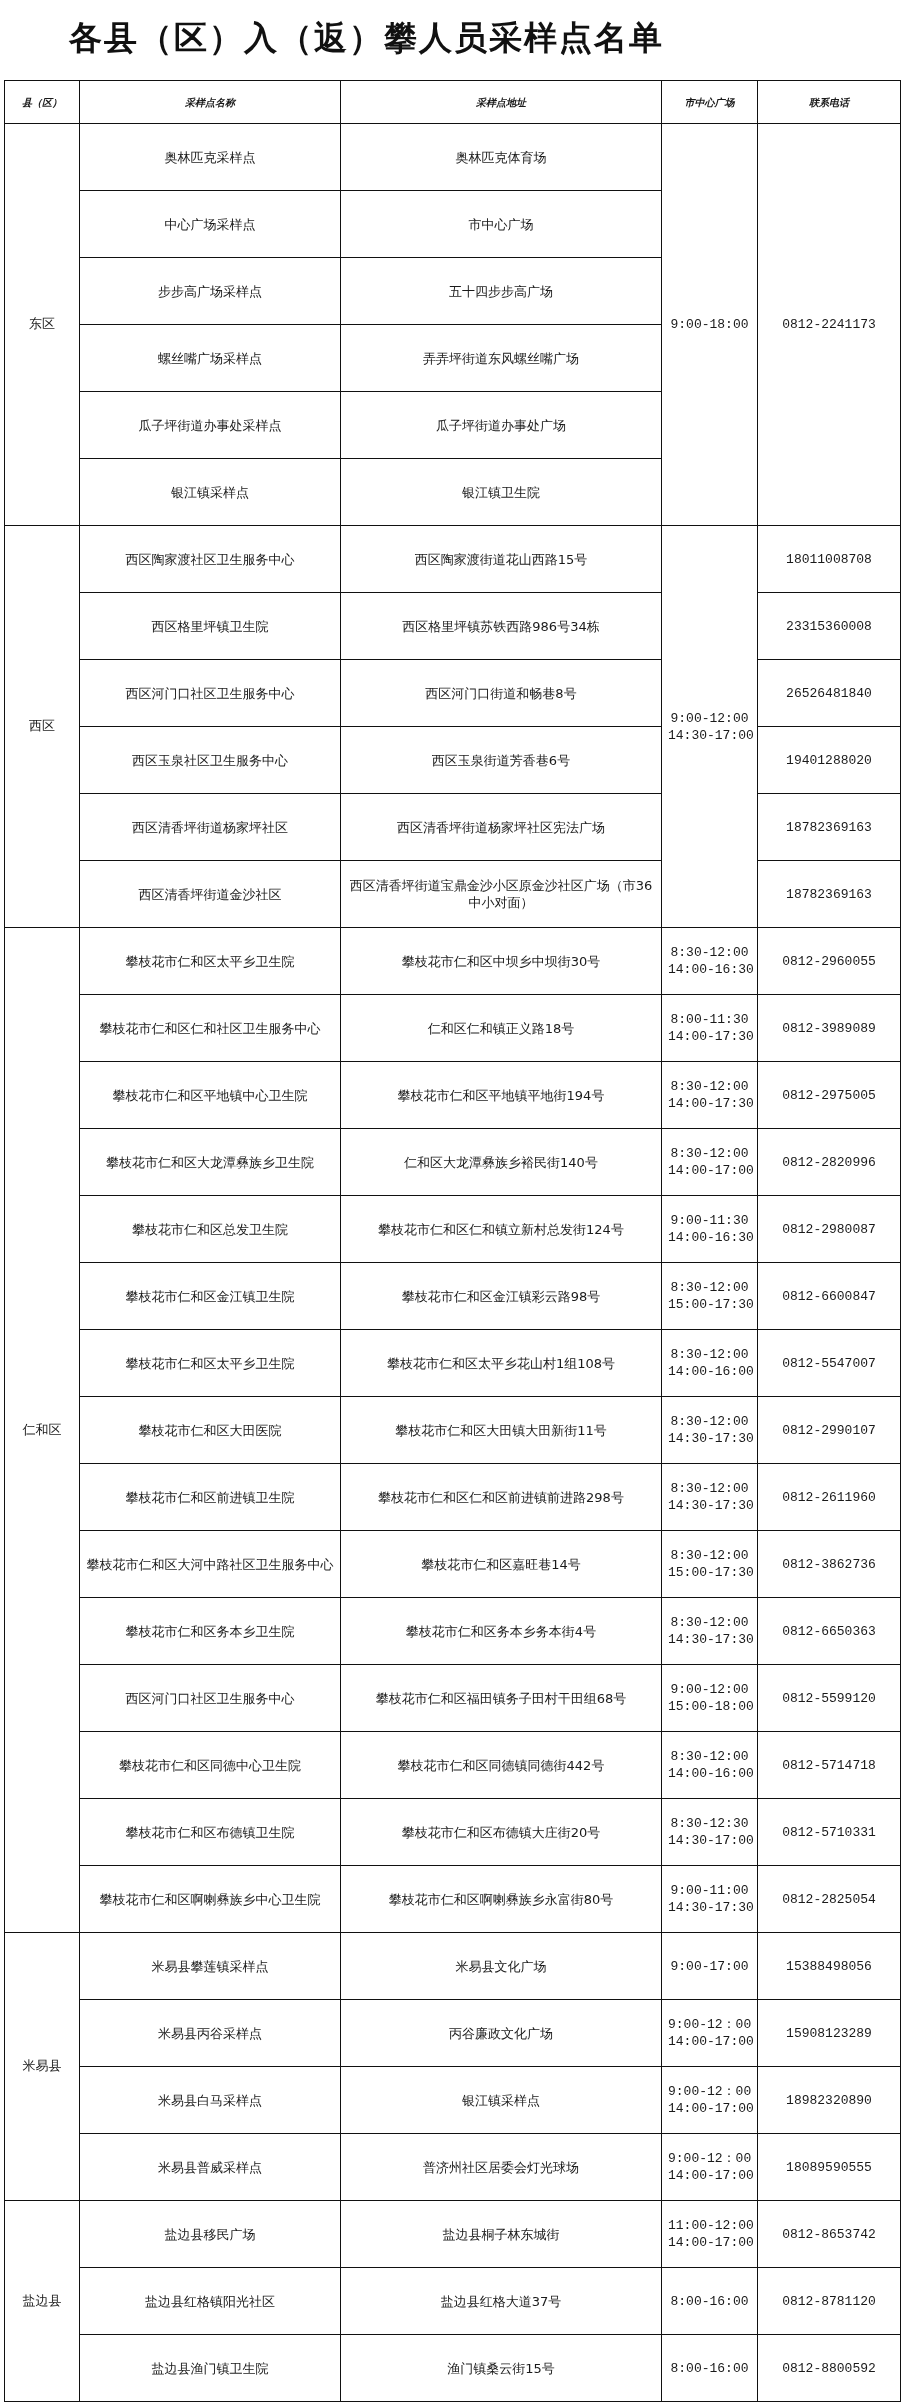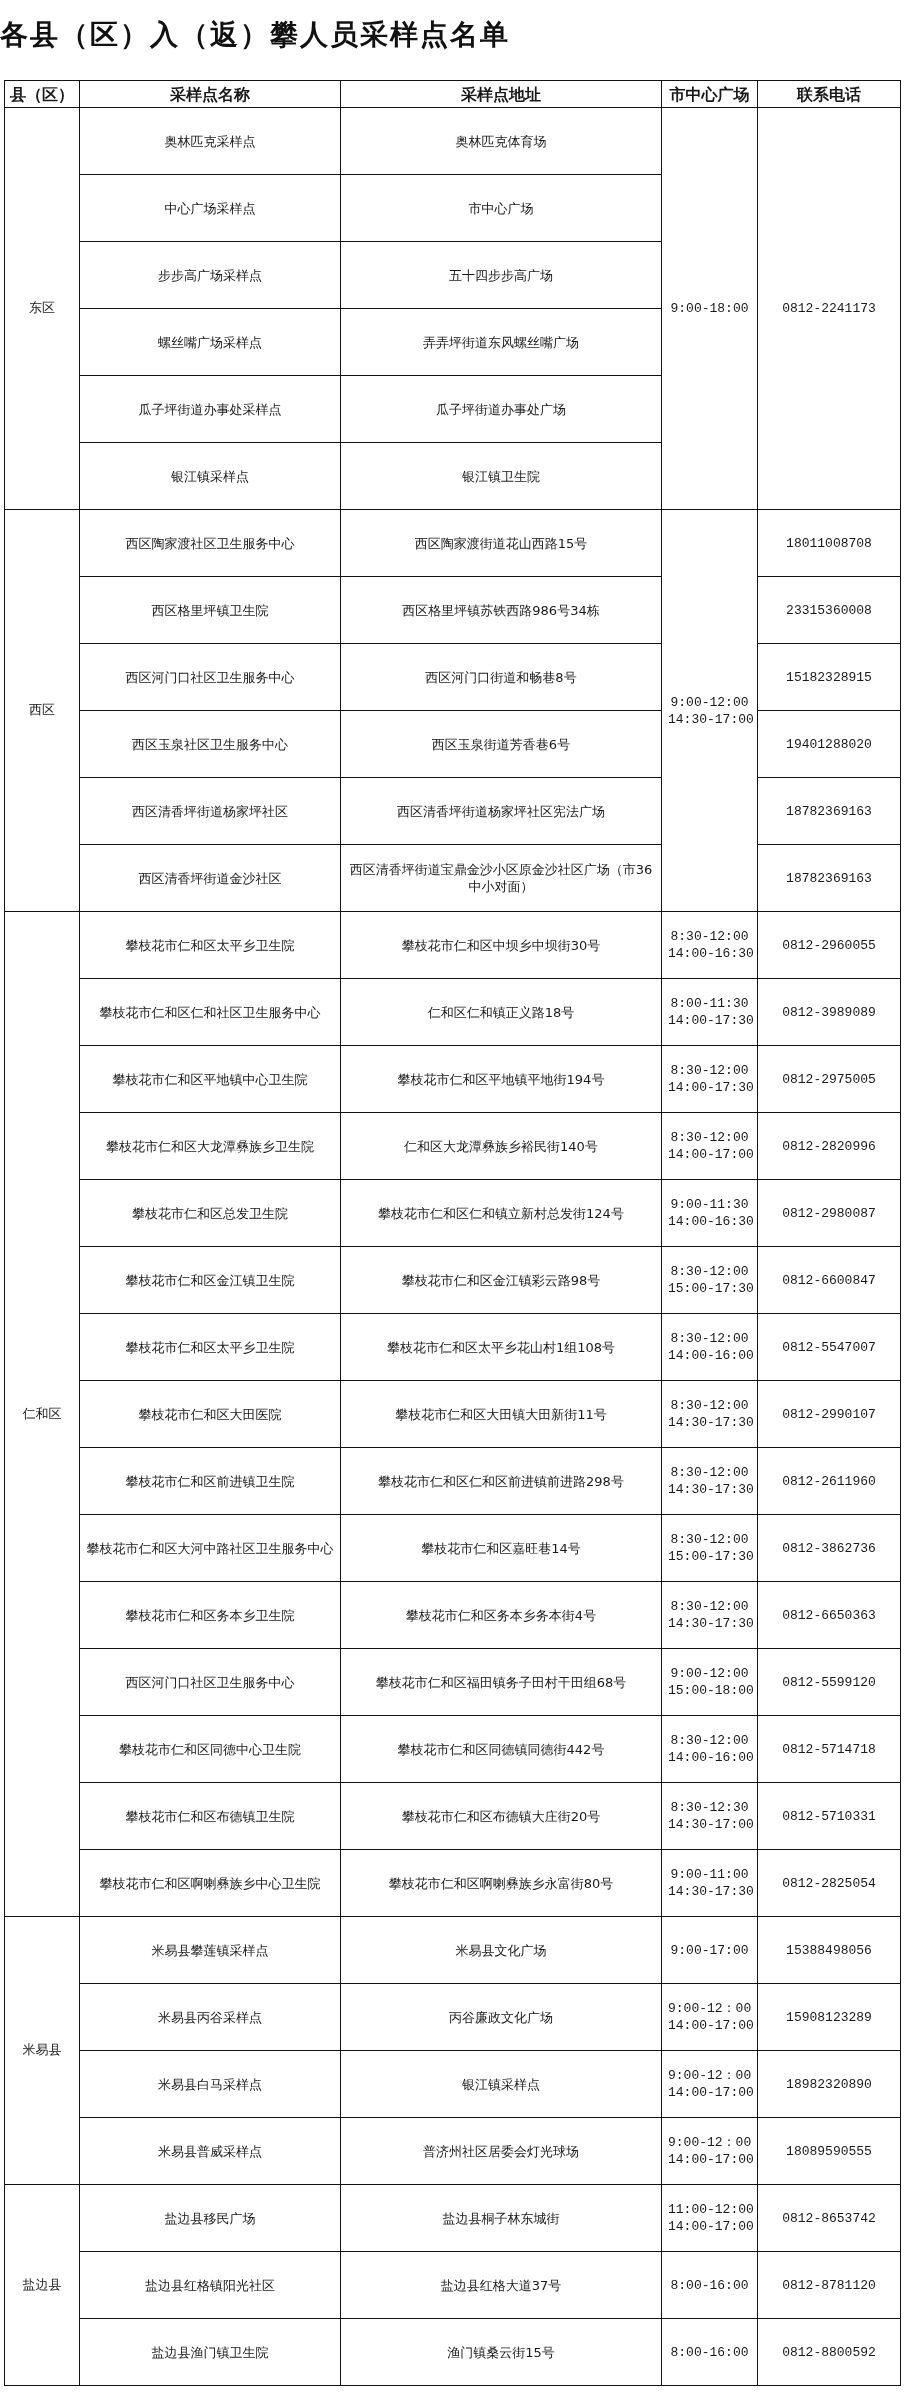--- a/index.html
+++ b/index.html
@@ -1,26 +1,26 @@
 <!DOCTYPE html>
 <html><head>
 <meta charset="utf-8">
 <style>
   html, body { margin: 0; padding: 0; background: #ffffff; }
   body { width: 904px; height: 2404px; position: relative; overflow: hidden;
          font-family: "DejaVu Sans", sans-serif; color: #111; }
-  .title { position: absolute; left: 0; top: 16px; width: 733px; 
-           font-family: "DejaVu Serif", serif; font-size: 28px; font-weight: bold;
+  .title { position: absolute; left: 0; top: 16px; width: 733px; text-align: center;
+           font-family: "DejaVu Serif", serif; font-size: 33px; font-weight: bold;
            letter-spacing: 2px; color: #111; }
   table.sites { position: absolute; left: 4px; top: 80px; width: 896px;
                 border-collapse: collapse; table-layout: fixed; }
   table.sites th, table.sites td { border: 1.5px solid #111; text-align: center;
                 vertical-align: middle; padding: 0 6px; font-size: 13px; line-height: 17px;
                 color: #1a1a1a; }
-  table.sites th { height: 26px; font-size: 16px; font-weight: bold; padding: 0; }
+  table.sites th { height: 26px; font-size: 10px; font-weight: bold; padding: 8px; font-style: italic; }
   table.sites td { height: 66px; }
   td.time, td.phone { font-family: "Liberation Mono", monospace; font-size: 13px; line-height: 19px; padding: 0 2px; }
   td.district { font-size: 14px; font-family: Liberation Mono, monospace; }
   col.c1 { width: 75px; } col.c2 { width: 261px; } col.c3 { width: 321px; }
   col.c4 { width: 96px; } col.c5 { width: 143px; }
   .tline { display: block; white-space: nowrap; }
 </style>
 </head>
 <body>
 
@@ -84,21 +84,21 @@
         <td class="phone">18011008708</td>
       </tr>
       <tr>
         <td>西区格里坪镇卫生院</td>
         <td>西区格里坪镇苏铁西路986号34栋</td>
         <td class="phone">23315360008</td>
       </tr>
       <tr>
         <td>西区河门口社区卫生服务中心</td>
         <td>西区河门口街道和畅巷8号</td>
-        <td class="phone">15182328915</td>
+        <td class="phone">26526481840</td>
       </tr>
       <tr>
         <td>西区玉泉社区卫生服务中心</td>
         <td>西区玉泉街道芳香巷6号</td>
         <td class="phone">19401288020</td>
       </tr>
       <tr>
         <td>西区清香坪街道杨家坪社区</td>
         <td>西区清香坪街道杨家坪社区宪法广场</td>
         <td class="phone">18782369163</td>

